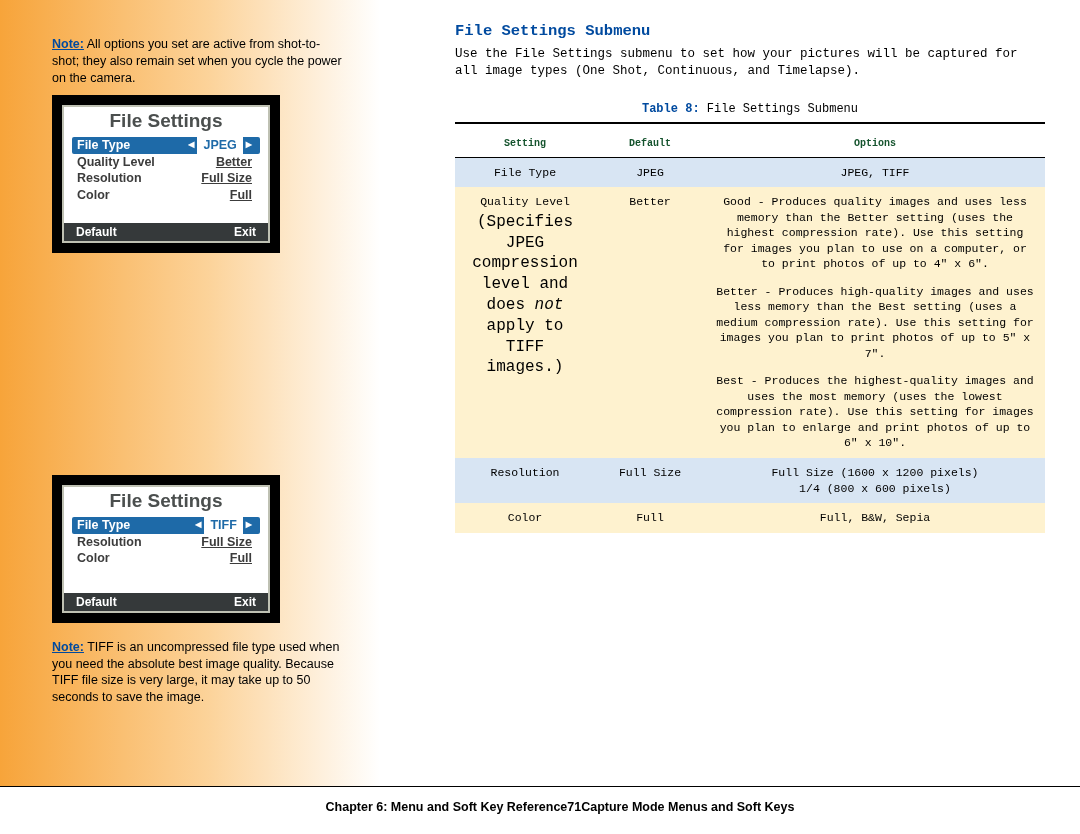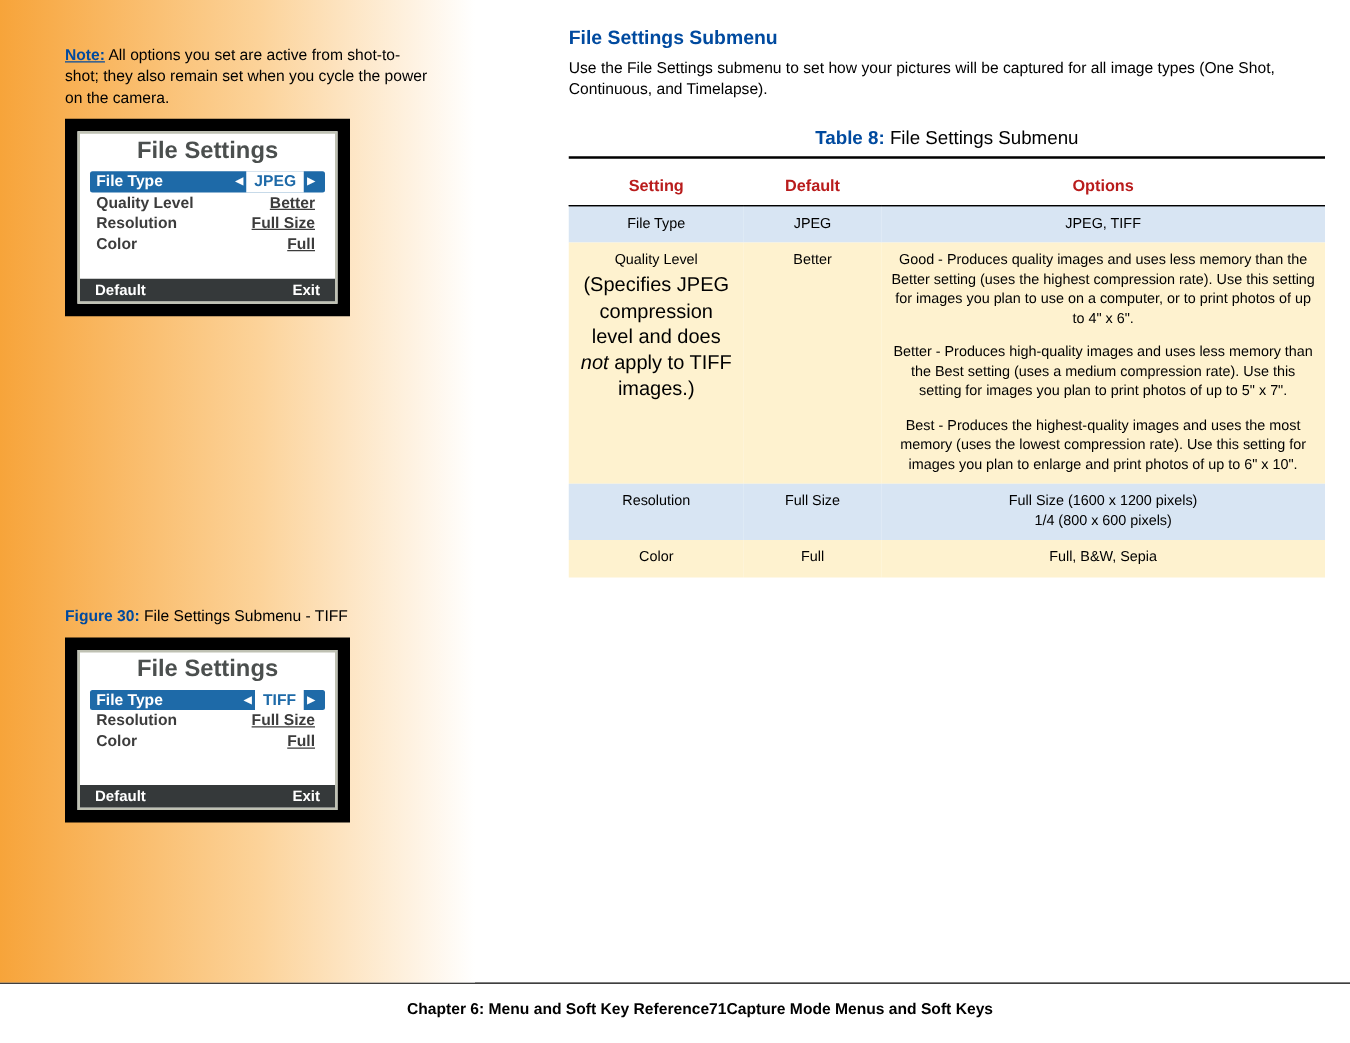--- a/index.html
+++ b/index.html
@@ -19,21 +19,22 @@
   .sidebar {
     width: 380px;
     background: linear-gradient(90deg, #f7a43a 0%, #fcd39a 55%, #fff 100%);
     padding: 36px 30px 20px 52px;
   }
   .sidebar-inner {
     width: 290px;
   }
   .main {
     flex: 1;
-    padding: 22px 20px 20px 75px;
+    padding: 22px 35px 20px 75px;
+    font-family: Liberation Mono, monospace;
   }
   .note-label { font-weight: 700; color: #004a9f; text-decoration: underline; }
   .figure-label { font-weight: 700; color: #004a9f; }
   .sidebar p { margin-bottom: 8px; line-height: 1.35; }
   .fig-caption { margin: 16px 0 10px 0; }
 
   
   .lcd-wrap {
     background: #000;
     padding: 10px;
@@ -92,36 +93,36 @@
   .section-heading {
     color: #004a9f;
     font-weight: 700;
     font-size: 15.5px;
     margin-bottom: 6px;
   }
   .main p { line-height: 1.35; }
   .table-caption {
     text-align: center;
     margin: 22px 0 6px 0;
-    font-size: 15px;
+    font-size: 12px;
   }
   .table-caption .tlabel { color: #004a9f; font-weight: 700; }
   hr.heavy { border: none; border-top: 2.5px solid #000; margin-bottom: 8px; }
 
   table.settings {
     width: 100%;
     border-collapse: collapse;
     font-size: 11.5px;
   }
   table.settings th {
     text-align: center;
     font-weight: 700;
-    color: #b91c1c;
+    color: #14532d;
     padding: 6px 4px 8px 4px;
-    font-size: 13px;
+    font-size: 10px;
     border-bottom: 1px solid #000;
   }
   table.settings th:nth-child(1){ width: 140px; text-align: center;}
   table.settings th:nth-child(2){ width: 110px; text-align: center;}
   table.settings tbody tr:nth-child(odd) td { background: #d8e5f3; }
   table.settings tbody tr:nth-child(even) td { background: #fef2cf; }
   table.settings td {
     padding: 7px 8px;
     vertical-align: top;
     text-align: center;
@@ -183,23 +184,20 @@
             </div>
           <div class="lcd-bottom">
             <span>Default</span>
             <span>Exit</span>
           </div>
         </div>
       </div>
 
       <div style="height:200px"></div>
 
-      <p class="fig-caption">
-        <span class="figure-label">Figure 30:</span><span> File Settings Submenu - TIFF</span>
-      </p>
 
       <div class="lcd-wrap">
         <div class="lcd lcd-2">
           <div class="lcd-title">File Settings</div>
           <div class="lcd-rows" id="lcd2-rows">
               <div class="lcd-row selected">
                 <span>File Type</span>
                 <span style="display: flex; align-items: center; gap: 3px;">
                   <span style="font-size: 8px;">◀</span>
                   <span class="val">TIFF</span>
@@ -215,20 +213,23 @@
                 <span class="val underlined">Full</span>
               </div>
             </div>
           <div class="lcd-bottom">
             <span>Default</span>
             <span>Exit</span>
           </div>
         </div>
       </div>
 
+      <p>
+        <span class="note-label">Note:</span><span> TIFF is an uncompressed file type used when you need the absolute best image quality. Because TIFF file size is very large, it may take up to 50 seconds to save the image.</span>
+      </p>
     </div>
   </div>
 
   <div class="main">
     <div class="section-heading">File Settings Submenu</div>
     <p>Use the File Settings submenu to set how your pictures will be captured for all image types (One Shot, Continuous, and Timelapse).</p>
 
     <div class="table-caption">
       <span class="tlabel">Table 8:</span><span> File Settings Submenu</span>
     </div>

